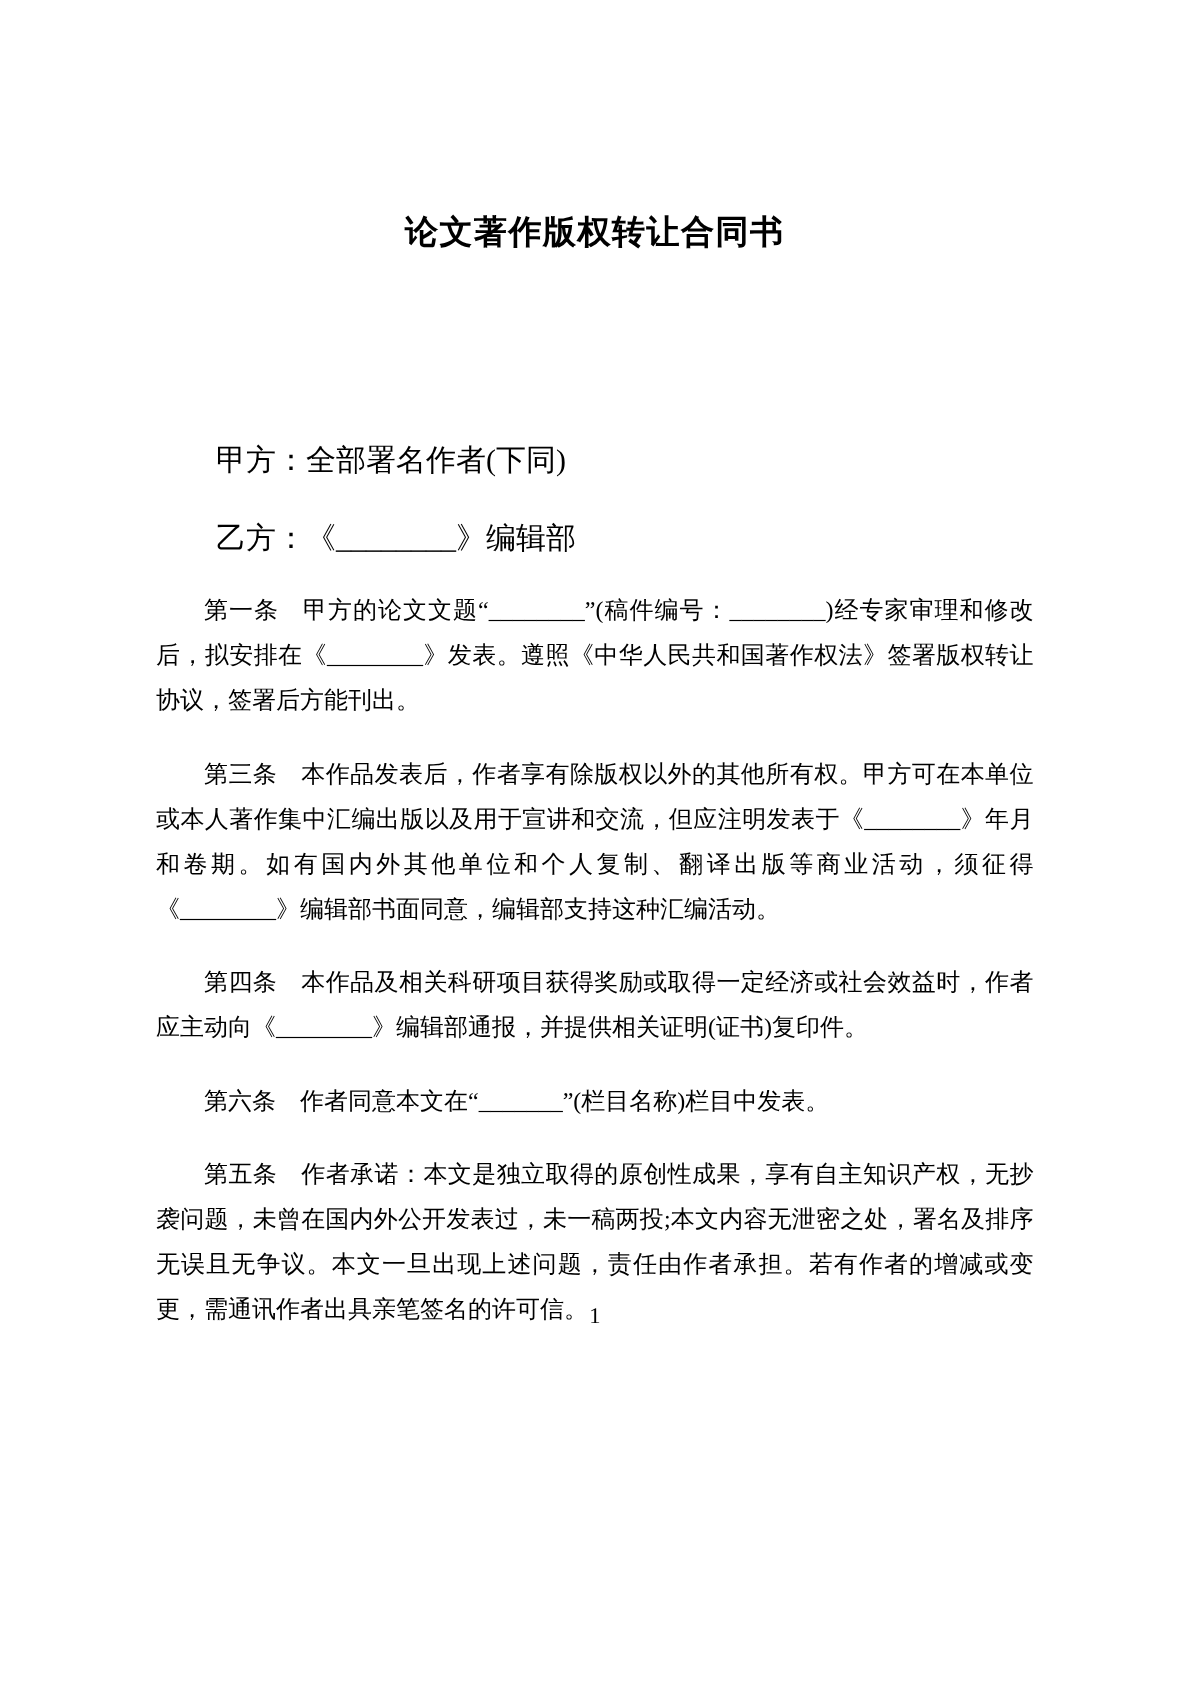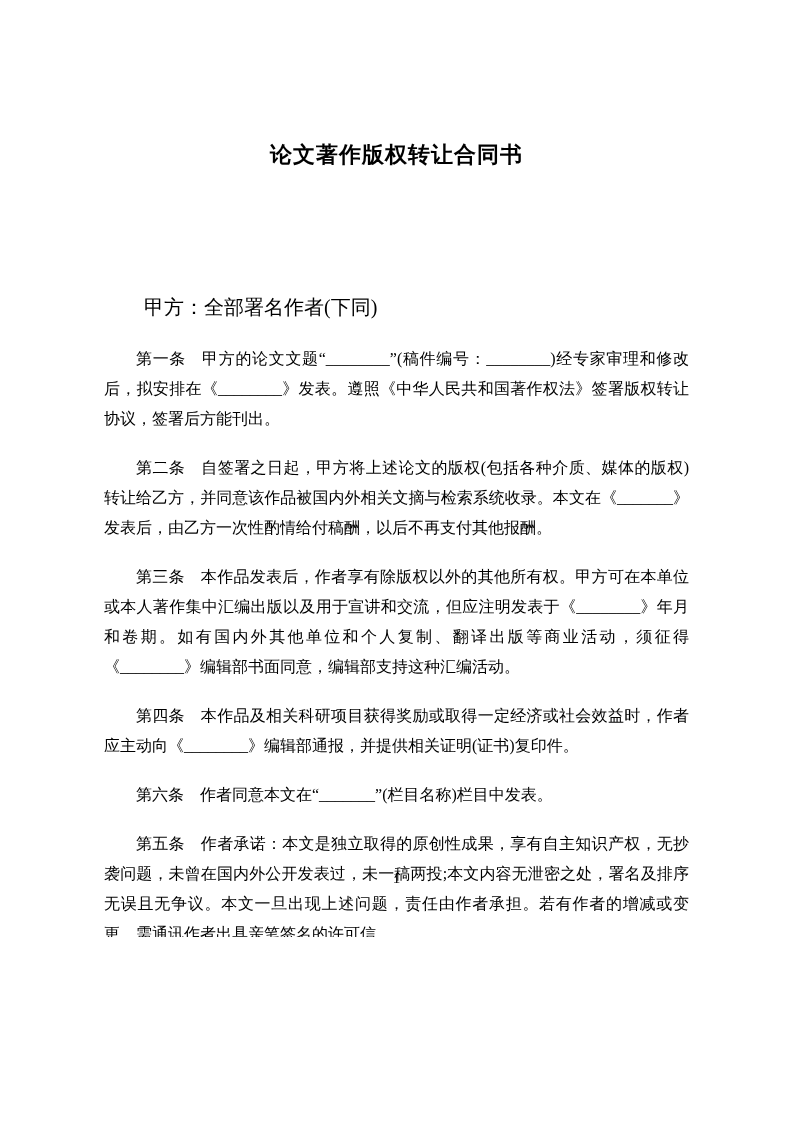--- a/index.html
+++ b/index.html
@@ -52,24 +52,24 @@
   </style>
 </head>
 <body>
 
 <div class="page">
 
   <h1 class="doc-title">论文著作版权转让合同书</h1>
 
   <p class="party-line party-a">甲方：全部署名作者(下同)</p>
 
+  <p class="party-line party-b">乙方：《________》编辑部</p>
 
   <p class="clause"><span class="clause-label">第一条</span><span>甲方的论文文题“________”(稿件编号：________)经专家审理和修改后，拟安排在《________》发表。遵照《中华人民共和国著作权法》签署版权转让协议，签署后方能刊出。</span></p>
 
-  <p class="clause"><span class="clause-label">第二条</span><span>自签署之日起，甲方将上述论文的版权(包括各种介质、媒体的版权)转让给乙方，并同意该作品被国内外相关文摘与检索系统收录。本文在《_______》发表后，由乙方一次性酌情给付稿酬，以后不再支付其他报酬。</span></p>
 
   <p class="clause"><span class="clause-label">第三条</span><span>本作品发表后，作者享有除版权以外的其他所有权。甲方可在本单位或本人著作集中汇编出版以及用于宣讲和交流，但应注明发表于《________》年月和卷期。如有国内外其他单位和个人复制、翻译出版等商业活动，须征得《________》编辑部书面同意，编辑部支持这种汇编活动。</span></p>
 
   <p class="clause"><span class="clause-label">第四条</span><span>本作品及相关科研项目获得奖励或取得一定经济或社会效益时，作者应主动向《________》编辑部通报，并提供相关证明(证书)复印件。</span></p>
 
   <p class="clause"><span class="clause-label">第六条</span><span>作者同意本文在“_______”(栏目名称)栏目中发表。</span></p>
 
   <p class="clause"><span class="clause-label">第五条</span><span>作者承诺：本文是独立取得的原创性成果，享有自主知识产权，无抄袭问题，未曾在国内外公开发表过，未一稿两投;本文内容无泄密之处，署名及排序无误且无争议。本文一旦出现上述问题，责任由作者承担。若有作者的增减或变更，需通讯作者出具亲笔签名的许可信。</span></p>
 
   <div class="page-number">1</div>

